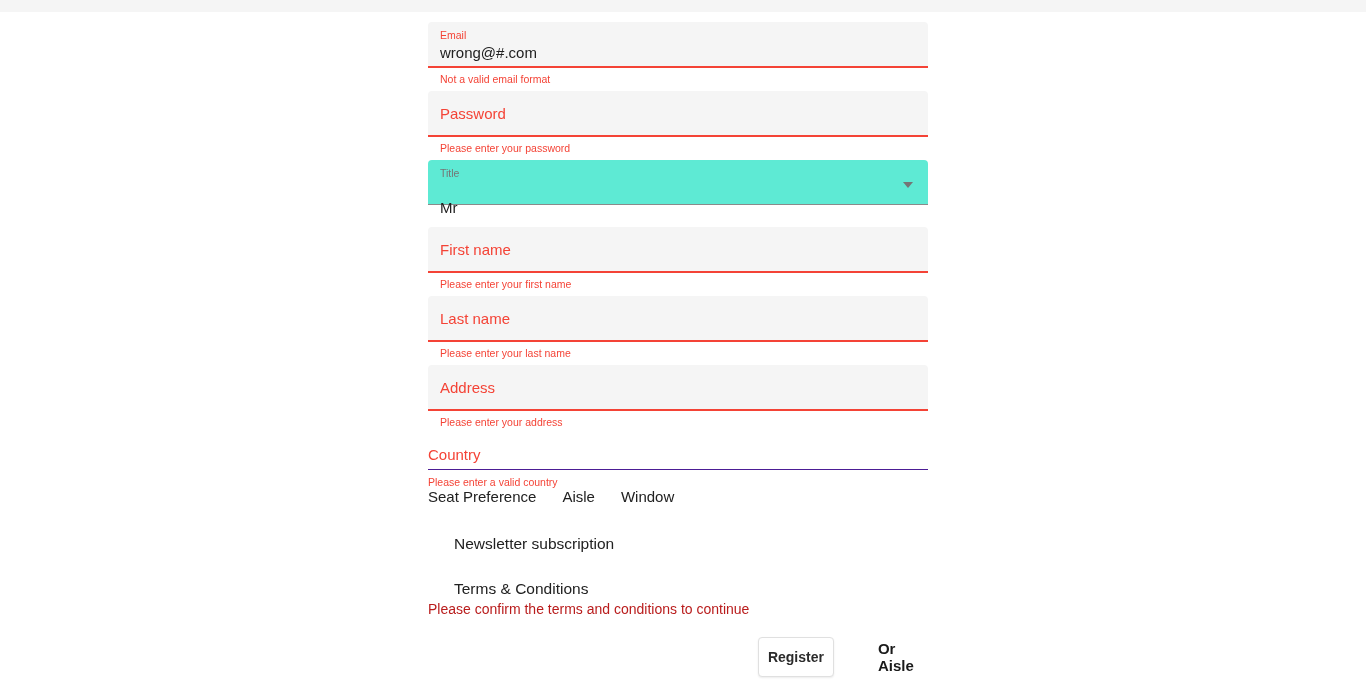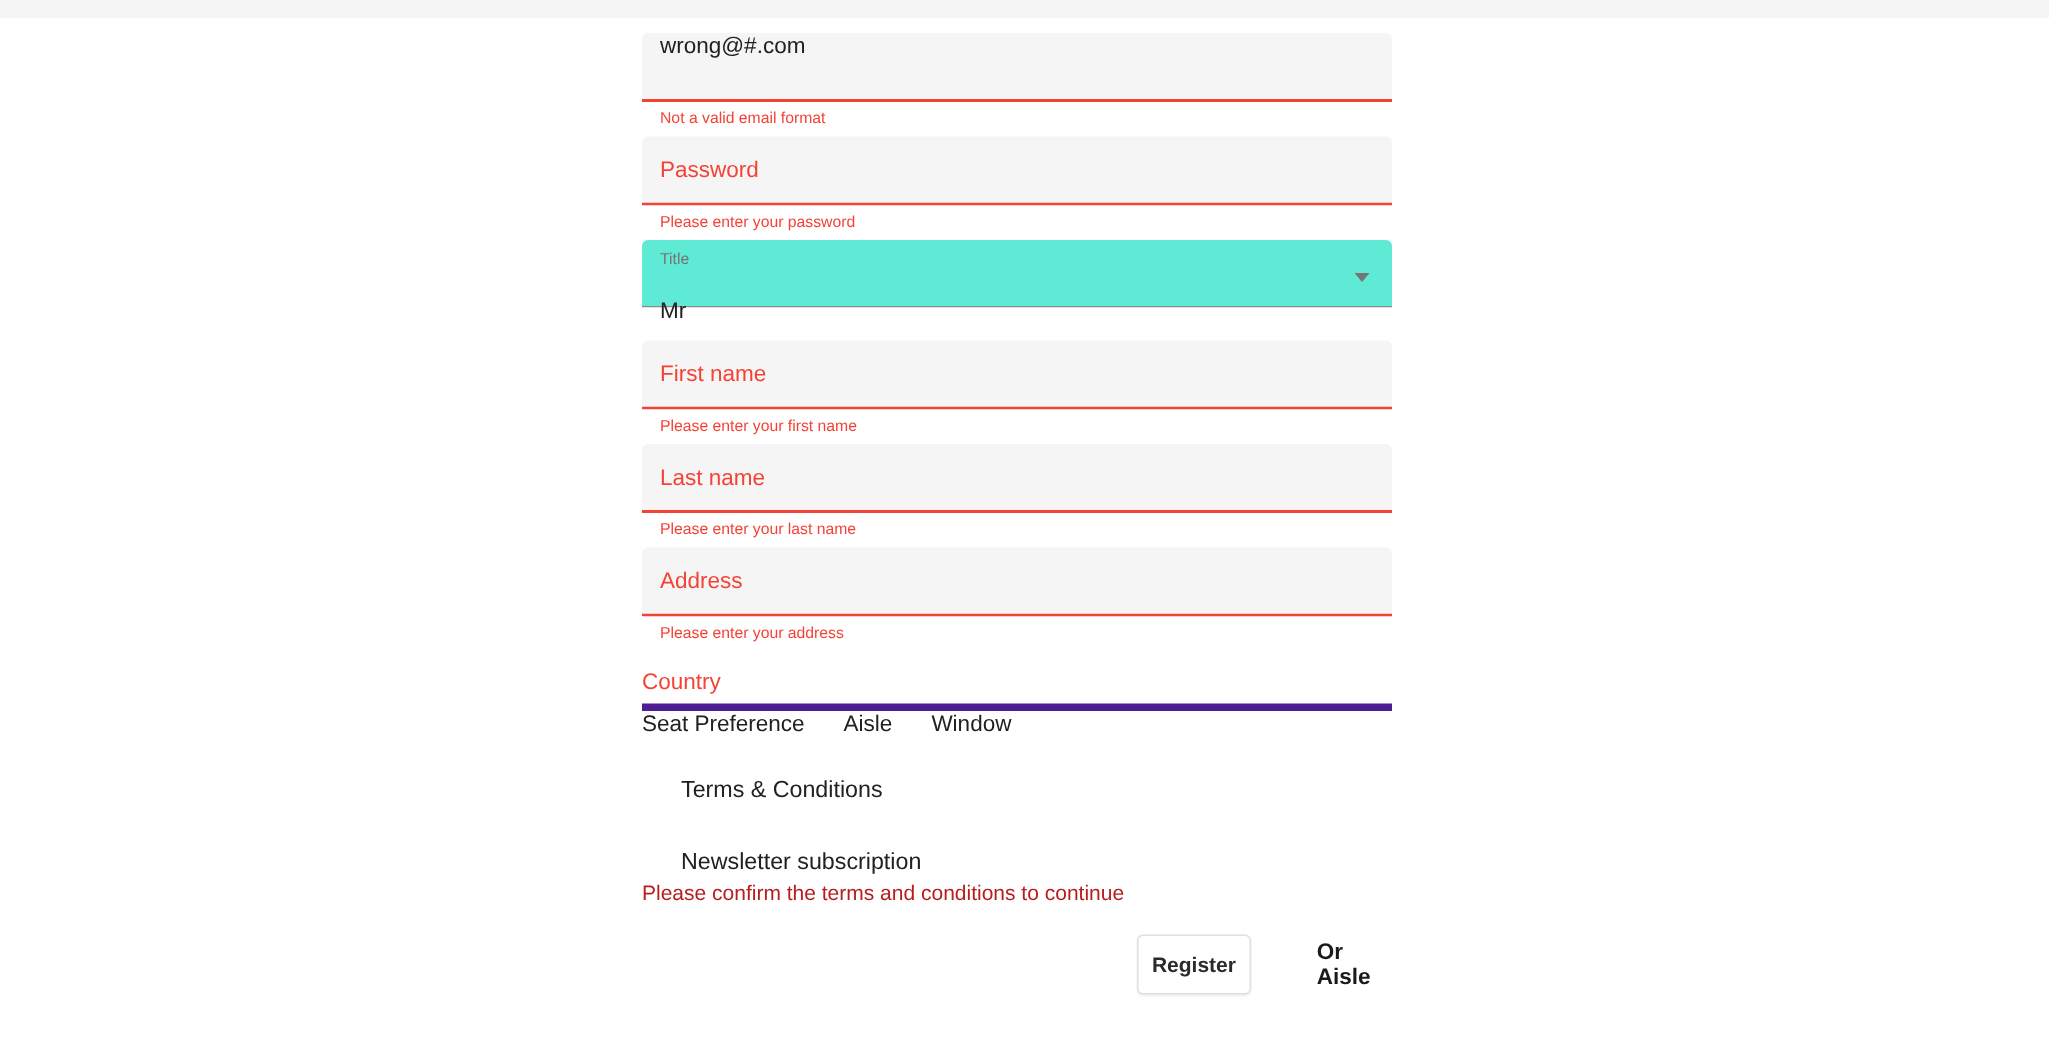--- a/index.html
+++ b/index.html
@@ -82,21 +82,21 @@
   }
   .spacer-select { height: 22px; }
   
   .plain-field {
     padding-top: 12px;
   }
   .plain-field input {
     display: block;
     width: 100%;
     border: none; outline: none; background: transparent;
-    border-bottom: 5px solid #4c1d95;
+    border-bottom: 1px solid #4c1d95;
     font: 15px "Liberation Sans", sans-serif;
     padding: 0 0 6px 0;
     color: #212121;
   }
   .plain-field input::placeholder { color: #f44336; opacity: 1; }
   .error-msg.no-pad {
     padding-left: 0;
     height: 18px;
     padding-top: 7px;
   }
@@ -157,20 +157,21 @@
   }
 </style>
 </head>
 <body>
 
 <div class="top-bar"></div>
 
 <div class="form-wrap">
 
   <div class="mat-field">
+    <span class="float-label">Email</span>
     <input type="text" value="wrong@#.com" style="">
   </div>
   <div class="error-msg">Not a valid email format</div>
 
   <div class="mat-field empty">
     <input type="text" placeholder="Password" style="">
   </div>
   <div class="error-msg">Please enter your password</div>
 
   <div class="select-field">
@@ -191,33 +192,34 @@
   <div class="error-msg">Please enter your last name</div>
 
   <div class="mat-field empty">
     <input type="text" placeholder="Address" style="">
   </div>
   <div class="error-msg">Please enter your address</div>
 
   <div class="plain-field">
     <input type="text" placeholder="Country" style="">
   </div>
+  <div class="error-msg no-pad">Please enter a valid country</div>
 
   <div class="seat-row">
     <span>Seat Preference</span>
     <span class="radio-option">Aisle</span>
     <span class="radio-option">Window</span>
   </div>
 
+  <div class="check-row newsletter">
+    <span>Newsletter subscription</span>
+  </div>
+
   <div class="check-row terms">
     <span>Terms &amp; Conditions</span>
-  </div>
-
-  <div class="check-row newsletter">
-    <span>Newsletter subscription</span>
   </div>
   <div class="terms-error">Please confirm the terms and conditions to continue</div>
 
   <div class="actions-row">
     <button class="register-btn">Register</button>
     <a class="login-link">Or Aisle</a>
   </div>
 
 </div>
 

